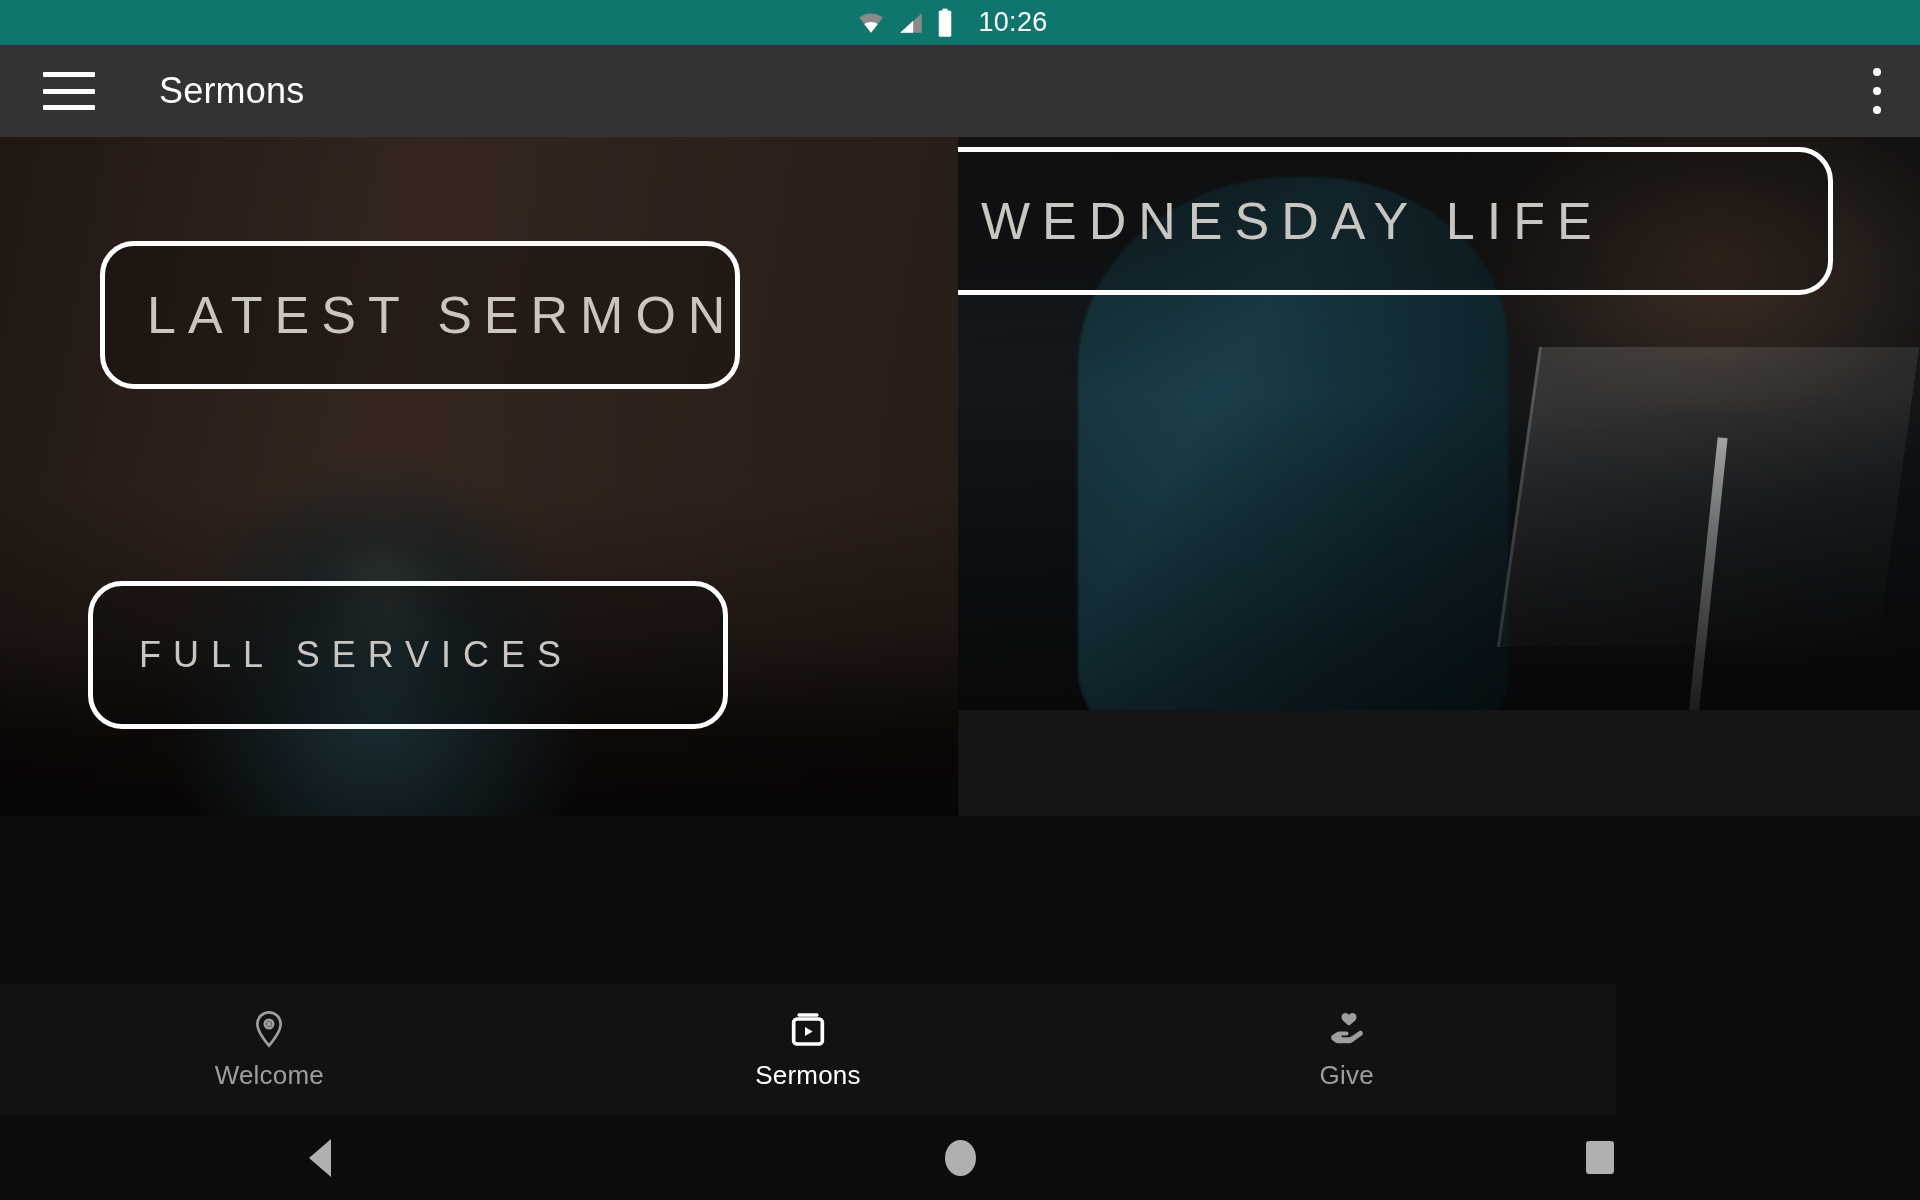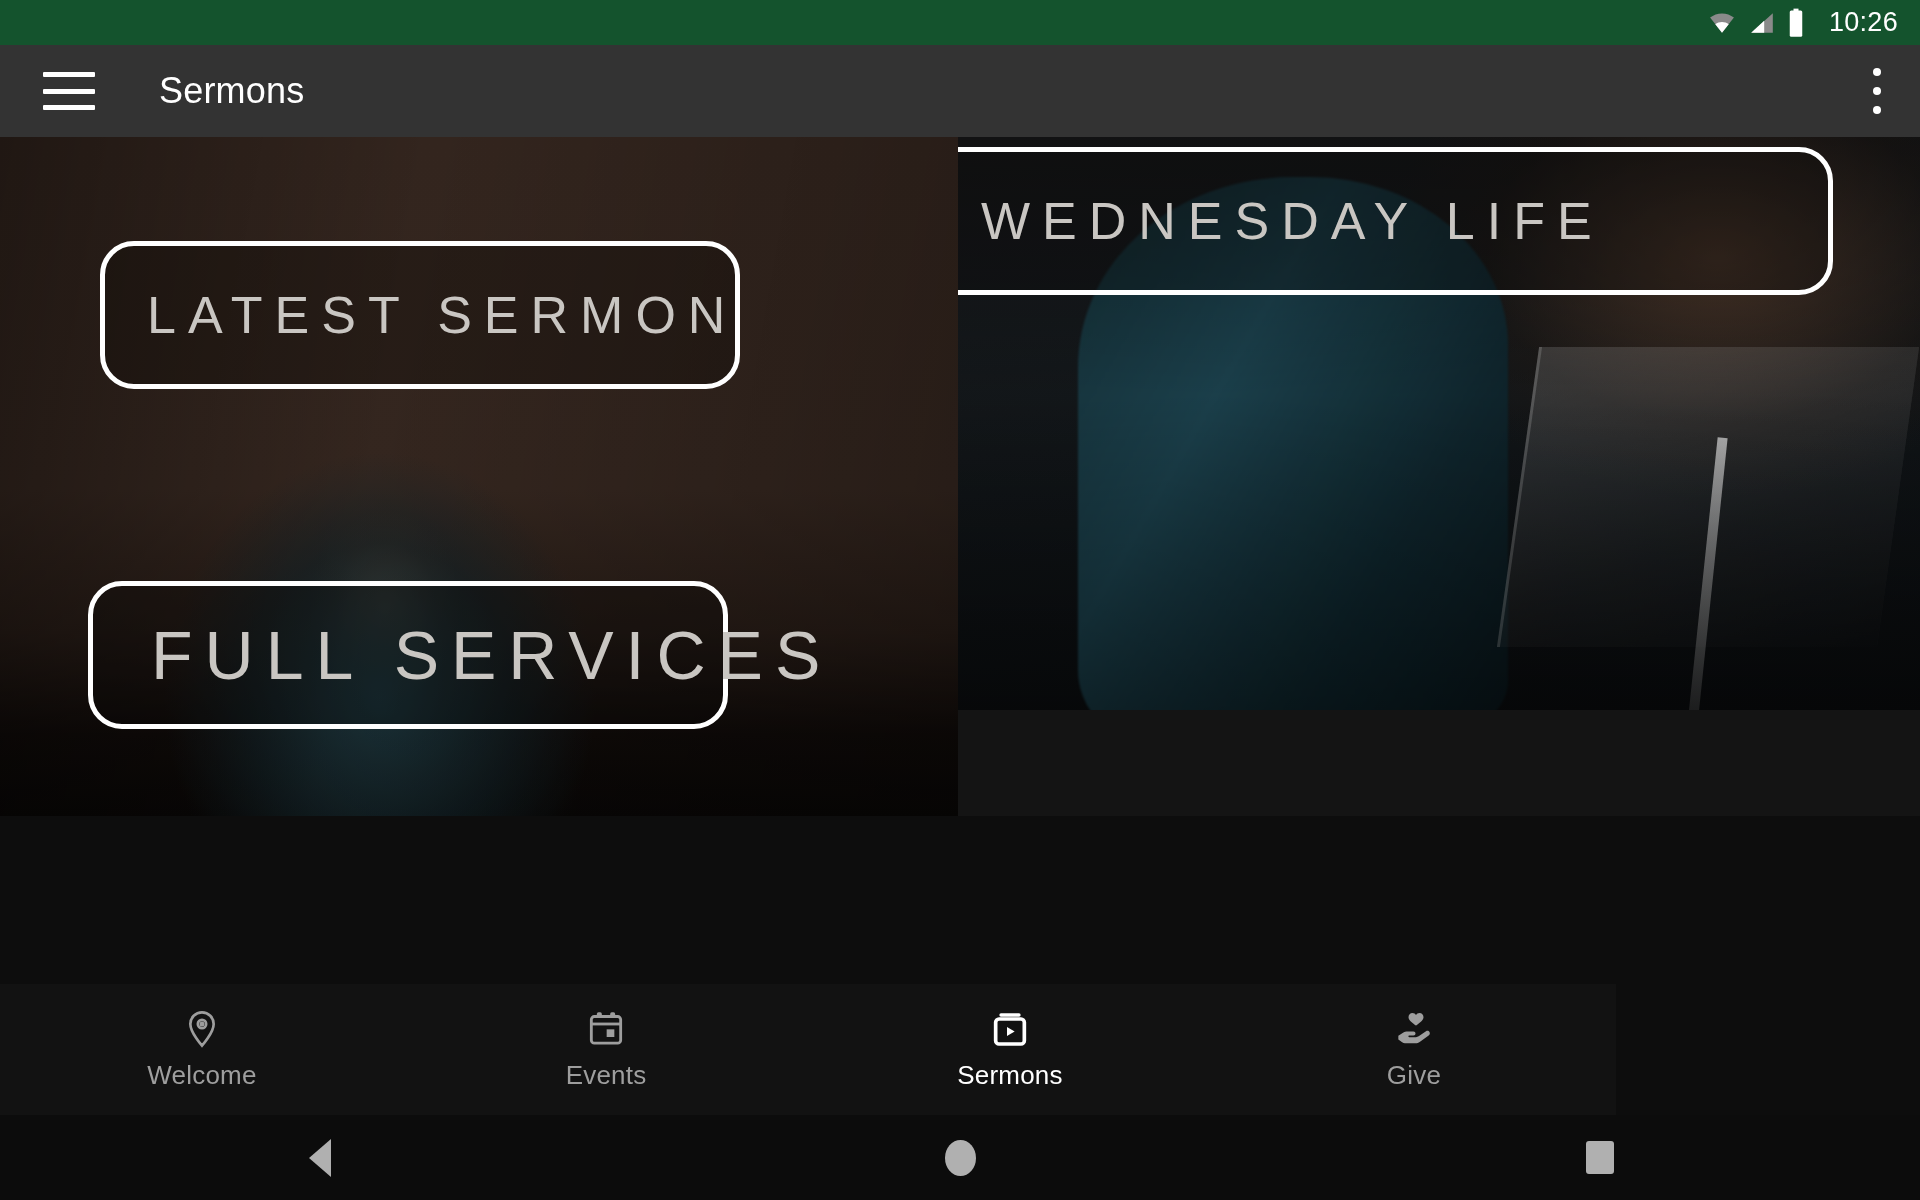--- a/index.html
+++ b/index.html
@@ -12,23 +12,23 @@
   #app {
     position:relative;
     width:1920px; height:1200px;
     background:#0d0d0d;
   }
 
   
   .statusbar {
     position:absolute; top:0; left:0;
     width:1920px; height:45px;
-    background:#14532d;
-    display:flex; align-items:center; justify-content:flex-end;
-    padding-right:22px;
+    background:#0f766e;
+    display:flex; align-items:center; justify-content:center;
+    padding-right:16px;
   }
   .status-icons { display:flex; align-items:center; gap:11px; }
   .status-time {
     color:#ffffff; font-size:27px; letter-spacing:.3px;
     margin-left:13px; font-weight:400;
   }
 
   
   .toolbar {
     position:absolute; top:45px; left:0;
@@ -135,22 +135,22 @@
     left:-100px; top:10px; width:975px; height:148px;
     padding-left:118px;
     font-size:52px;
     background:rgba(10,10,10,.30);
   }
 
   
   #label-full {
     position:absolute;
     left:88px; top:444px; width:640px; height:148px;
-    padding-left:58px;
-    font-size:68px;
+    padding-left:46px;
+    font-size:36px;
     border:5px solid #ffffff;
     border-radius:34px;
     display:flex; align-items:center;
     color:#c9c6c2; letter-spacing:12px; white-space:nowrap; font-weight:300;
     background:rgba(8,6,5,.30);
     z-index:4;
   }
 
   
   #tile-empty {
@@ -259,30 +259,20 @@
   <div class="bottomnav">
 
     <div class="navitem">
       <svg class="ico" viewBox="0 0 24 24">
         <path d="M12 2C8.1 2 5 5.1 5 9c0 5.2 7 13 7 13s7-7.8 7-13c0-3.9-3.1-7-7-7zm0 9.5A2.5 2.5 0 1 1 12 6.5a2.5 2.5 0 0 1 0 5z" fill="none" stroke="#9e9e9e" stroke-width="1.6"></path>
         <circle cx="12" cy="9" r="1.5" fill="#9e9e9e"></circle>
       </svg>
       <span class="lbl">Welcome</span>
     </div>
 
-    <div class="navitem">
-      <svg class="ico" viewBox="0 0 24 24">
-        <rect x="3.2" y="4.5" width="17.6" height="16" rx="1.8" fill="none" stroke="#9e9e9e" stroke-width="1.7"></rect>
-        <line x1="3.2" y1="9" x2="20.8" y2="9" stroke="#9e9e9e" stroke-width="1.7"></line>
-        <rect x="6.5" y="2" width="3" height="3.4" rx="1" fill="#9e9e9e"></rect>
-        <rect x="14.5" y="2" width="3" height="3.4" rx="1" fill="#9e9e9e"></rect>
-        <rect x="12.4" y="12.2" width="4.6" height="4.6" fill="#9e9e9e"></rect>
-      </svg>
-      <span class="lbl">Events</span>
-    </div>
 
     <div class="navitem active">
       <svg class="ico" viewBox="0 0 24 24">
         <rect x="5.6" y="2.6" width="12.8" height="2" rx="1" fill="#ffffff"></rect>
         <rect x="3.4" y="6" width="17.2" height="15" rx="2" fill="none" stroke="#ffffff" stroke-width="2.2"></rect>
         <path d="M10.2 10.8v5.4l4.6-2.7z" fill="#ffffff"></path>
       </svg>
       <span class="lbl">Sermons</span>
     </div>
 

